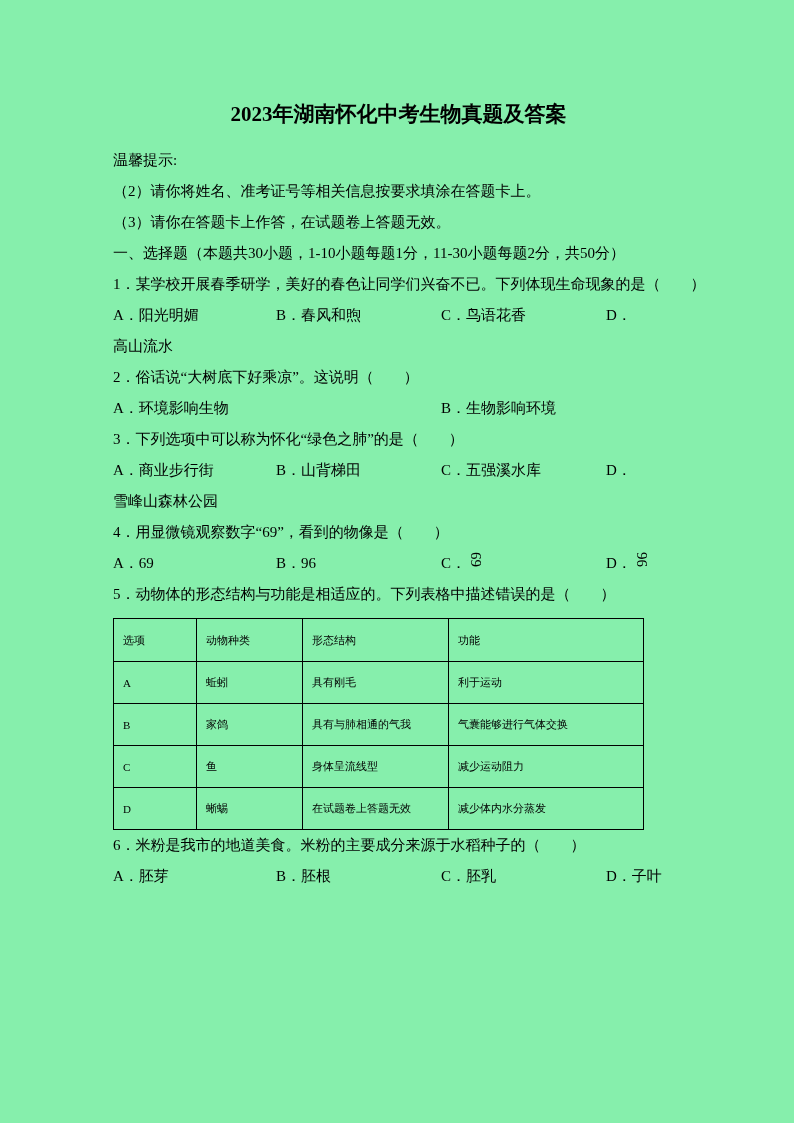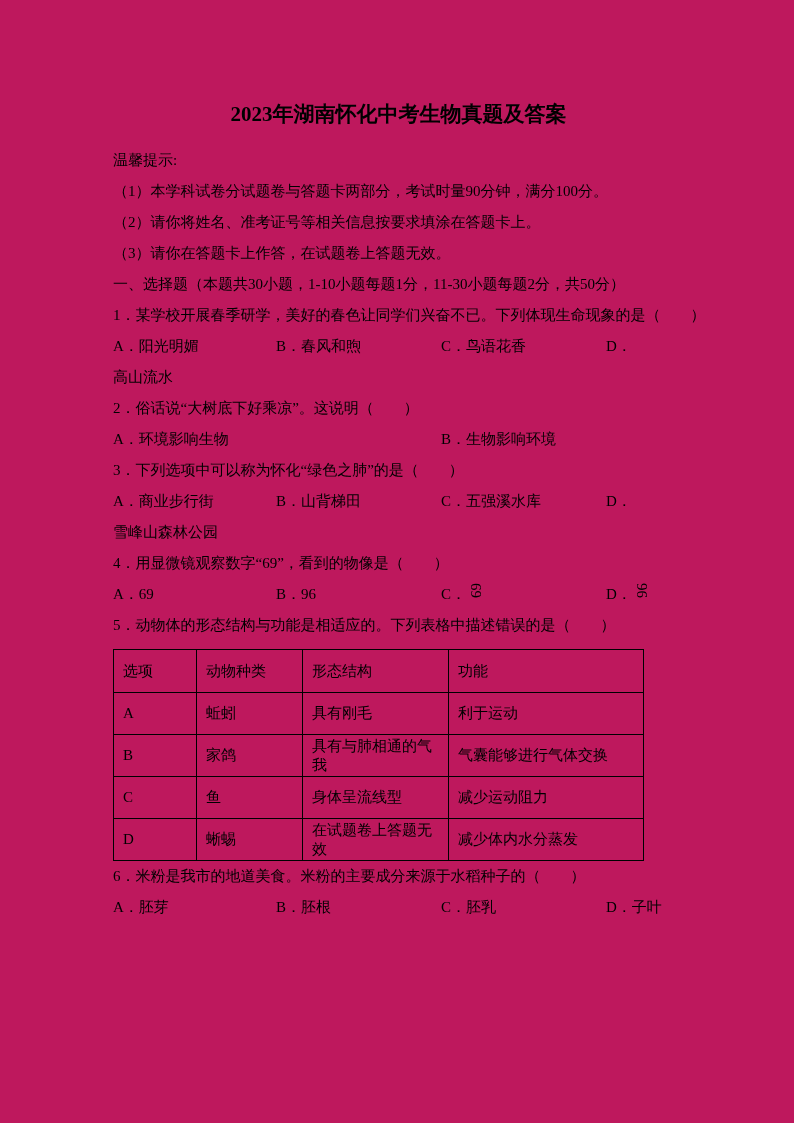--- a/index.html
+++ b/index.html
@@ -7,60 +7,59 @@
   body {
     width:794px; height:1123px;
     font-family:"Liberation Serif","DejaVu Serif",serif;
     color:#000; font-size:15px;
   }
   .page {
     position:relative;
     width:794px; height:1123px;
     padding:100px 110px 0 113px;
     overflow:hidden;
-    background:#be185d;
+    background:#86efac;
   }
   .title {
     font-size:21px; font-weight:bold; text-align:center;
     line-height:28px; margin-bottom:17px; white-space:nowrap;
   }
   .line { line-height:31px; height:31px; white-space:nowrap; }
   .bold { font-weight:normal; }
   .opts4 {
     display:grid; grid-template-columns:163px 165px 165px 1fr;
     line-height:31px; height:31px; white-space:nowrap;
   }
   .opts2 {
     display:grid; grid-template-columns:328px 1fr;
     line-height:31px; height:31px; white-space:nowrap;
   }
   table.q5 { border-collapse:collapse; table-layout:fixed; width:530px; margin-top:8px; }
   table.q5 td {
     border:1px solid #000; height:42px; padding:0 4px 0 9px;
-    font-size:15px; text-align:left; vertical-align:middle; font-weight:normal;
+    font-size:11px; text-align:left; vertical-align:middle; font-weight:normal;
     overflow:hidden;
   }
   table.q5 tr.hdr td { height:43px; }
   .col1 { width:83px; } .col2 { width:106px;margin-left:32px; } .col3 { width:146px; } .col4 { width:195px; }
   .after-table { margin-top:32px; }
   .rot {
     display:inline-block;
     transform:rotate(90deg);
     position:relative; top:-4px; left:2px;
   }
 </style>
 </head>
 <body>
 
 <div class="page">
 
   <h1 class="title">2023年湖南怀化中考生物真题及答案</h1>
 
   <p class="line bold">温馨提示:</p>
-  <p class="line bold">（1）本学科试卷分试题卷与答题卡两部分，考试时量90分钟，满分100分。</p>
   <p class="line bold">（2）请你将姓名、准考证号等相关信息按要求填涂在答题卡上。</p>
   <p class="line bold">（3）请你在答题卡上作答，在试题卷上答题无效。</p>
 
   <p class="line bold">一、选择题（本题共30小题，1-10小题每题1分，11-30小题每题2分，共50分）</p>
 
   <p class="line">1．某学校开展春季研学，美好的春色让同学们兴奋不已。下列体现生命现象的是（　　）</p>
   <div class="opts4">
     <span>A．阳光明媚</span>
     <span>B．春风和煦</span>
     <span>C．鸟语花香</span>

